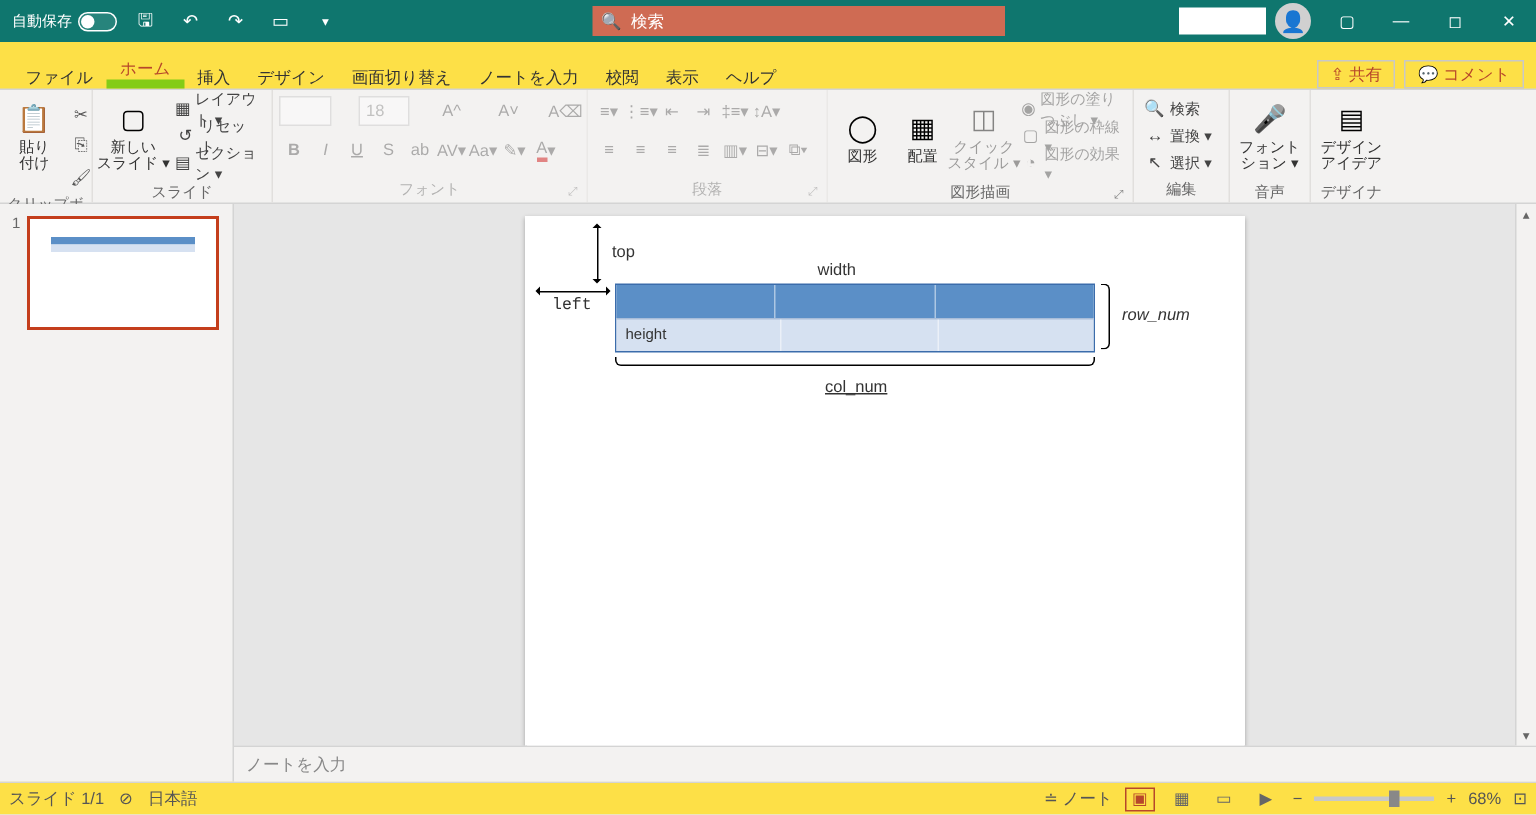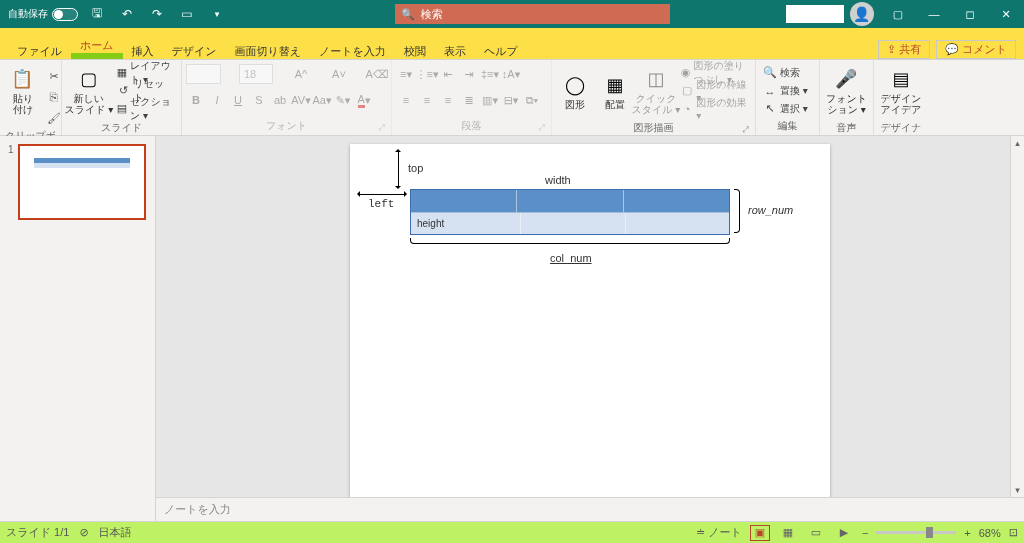--- a/index.html
+++ b/index.html
@@ -74,21 +74,21 @@
 .arrow-h::before{left:-4px;border-right-color:#000;}
 .arrow-h::after{right:-4px;border-left-color:#000;}
 .brace-r { position:absolute; border-right:1.5px solid #000; border-top:1.5px solid #000; border-bottom:1.5px solid #000; border-radius:0 4px 4px 0; width:6px;}
 .brace-b { position:absolute; border-bottom:1.5px solid #000; border-left:1.5px solid #000; border-right:1.5px solid #000; border-radius:0 0 4px 4px; height:6px;}
 
 .notes-bar { height:24px; background:#f3f2f1; border-top:1px solid #d4d4d4; display:flex; align-items:center; padding:0 8px; color:#888; font-size:11px;}
 
 .vscroll { position:absolute; right:0; top:0; bottom:24px; width:14px; background:#f3f2f1; border-left:1px solid #d4d4d4; display:flex; flex-direction:column; align-items:center; justify-content:space-between; color:#666; font-size:9px; padding:2px 0;}
 
 
-.status-bar { height:22px; background:#bef264; border-top:1px solid #d4d4d4; display:flex; align-items:center; font-size:11px; color:#555; padding:0 6px; gap:10px;}
+.status-bar { height:22px; background:#fde047; border-top:1px solid #d4d4d4; display:flex; align-items:center; font-size:11px; color:#555; padding:0 6px; gap:10px;}
 .status-right { margin-left:auto; display:flex; align-items:center; gap:8px;}
 .view-btn { width:20px; height:16px; display:flex; align-items:center; justify-content:center; border:1px solid transparent; font-size:11px; color:#666;}
 .view-btn.active { border-color:#b7472a; color:#b7472a;}
 .zoom-slider { width:80px; height:3px; background:#c8c8c8; position:relative;}
 .zoom-slider::after{content:"";position:absolute; width:7px; height:11px; background:#888; top:-4px; left:50px;}
 </style>
 </head>
 <body>
 
 <div class="title-bar">

